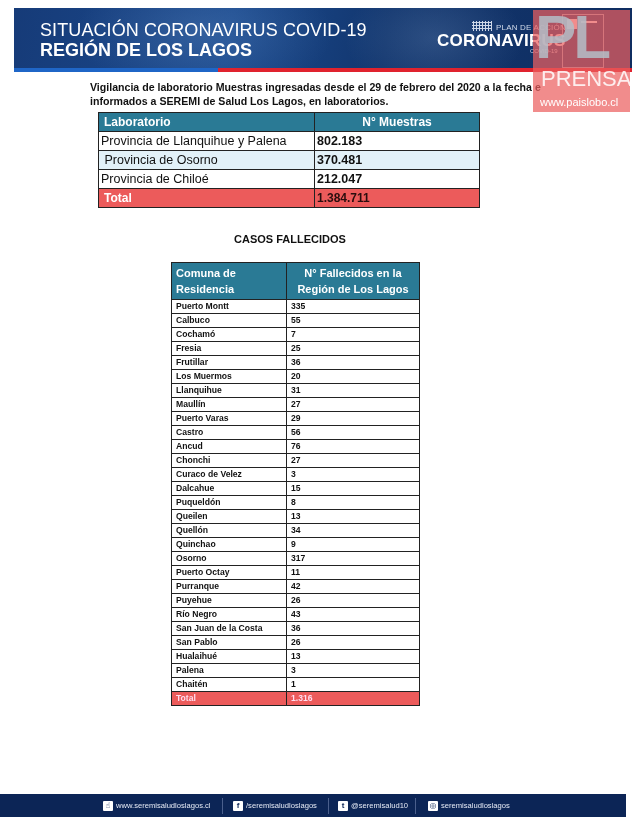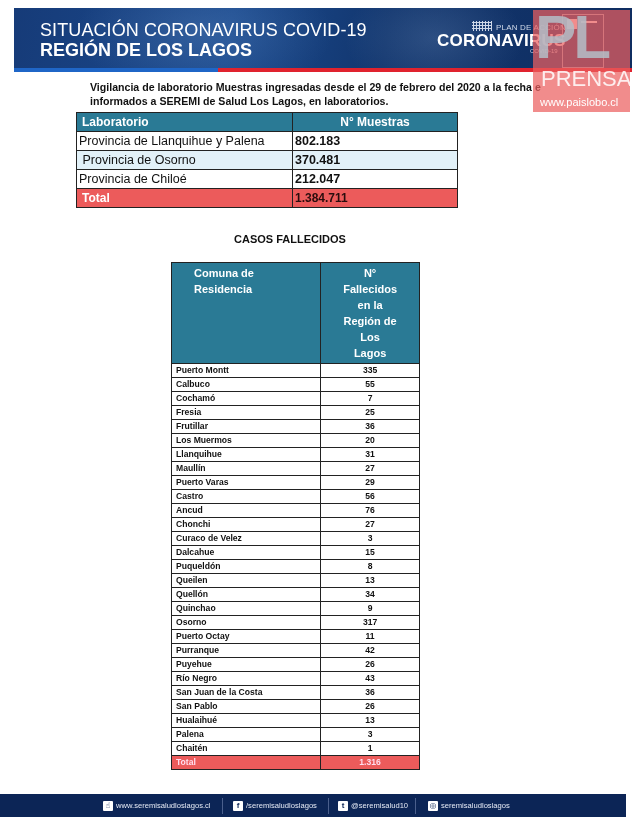--- a/index.html
+++ b/index.html
@@ -79,21 +79,21 @@
 
   
   .intro {
     position:absolute; left:90px; top:80px; width:470px;
     font-size:10.6px; line-height:14px; font-weight:bold; color:#111;
   }
 
   
   table { border-collapse:collapse; }
   .lab {
-    position:absolute; left:76px; top:112px; width:382px;
+    position:absolute; left:98px; top:112px; width:382px;
     border:1.5px solid #222;
   }
   .lab td, .lab th { border:1px solid #222; height:18px; padding:0 2px; }
   .lab th {
     background:#2a7a95; color:#fff; font-size:12px; font-weight:bold; height:18px;
   }
   .lab th.c1 { text-align:left; padding-left:5px; width:208px; }
   .lab td.c1 { font-size:12.5px; text-align:left; }
   .lab td.c2 { font-size:12.5px; font-weight:bold; text-align:left; }
   .lab tr.alt td { background:#e2f1f8; }
@@ -104,29 +104,29 @@
   
   .sec-title {
     position:absolute; left:234px; top:233px; font-size:11px; font-weight:bold; color:#111;
   }
   .fall {
     position:absolute; left:171px; top:262px; width:249px;
     border:1.5px solid #222;
   }
   .fall th {
     background:#2a7a95; color:#fff; font-size:11px; font-weight:bold;
-    line-height:16px; padding:2px 22px; border:1px solid #222; vertical-align:top;
+    line-height:16px; padding:2px 4px; border:1px solid #222; vertical-align:top;
   }
   .fall th.c1 { text-align:left; width:106px; }
   .fall th.c2 { text-align:center; }
   .fall td {
     border:1px solid #222; height:13px; font-size:8.6px; font-weight:bold;
     padding:0 4px; line-height:13px;
   }
-  .fall td.c2 { text-align:center; }
+  .fall td.c2 { }
   .fall tr.tot td { background:#ec5b5b; color:#fde; font-size:8.6px; }
 
   
   .footer {
     position:absolute; left:0; top:794px; width:626px; height:23px; background:#0c2556;
   }
   .f-item { position:absolute; top:800px; color:#e5eaf5; font-size:7.6px; line-height:11px; display:flex; align-items:center; }
   .f-ico {
     display:inline-block; width:10px; height:10px; background:#fff; color:#0c2556;
     font-size:8px; line-height:10px; text-align:center; font-weight:bold; margin-right:3px; border-radius:1px;

